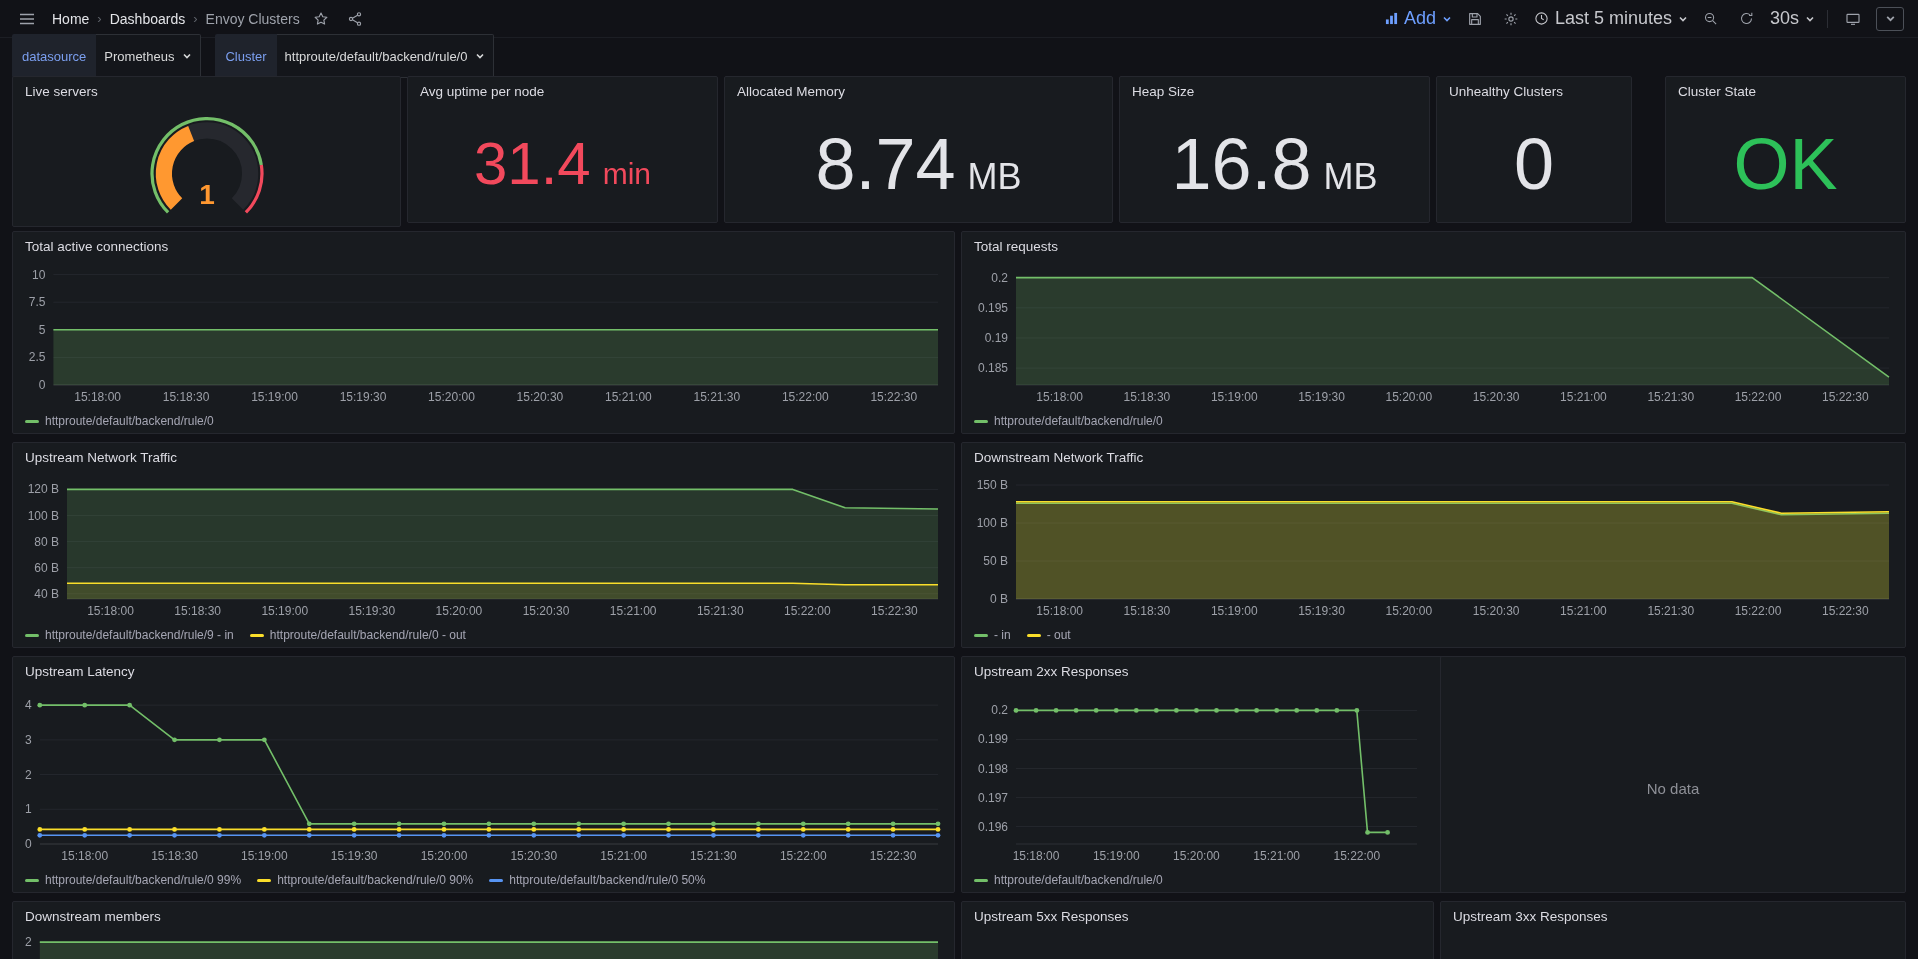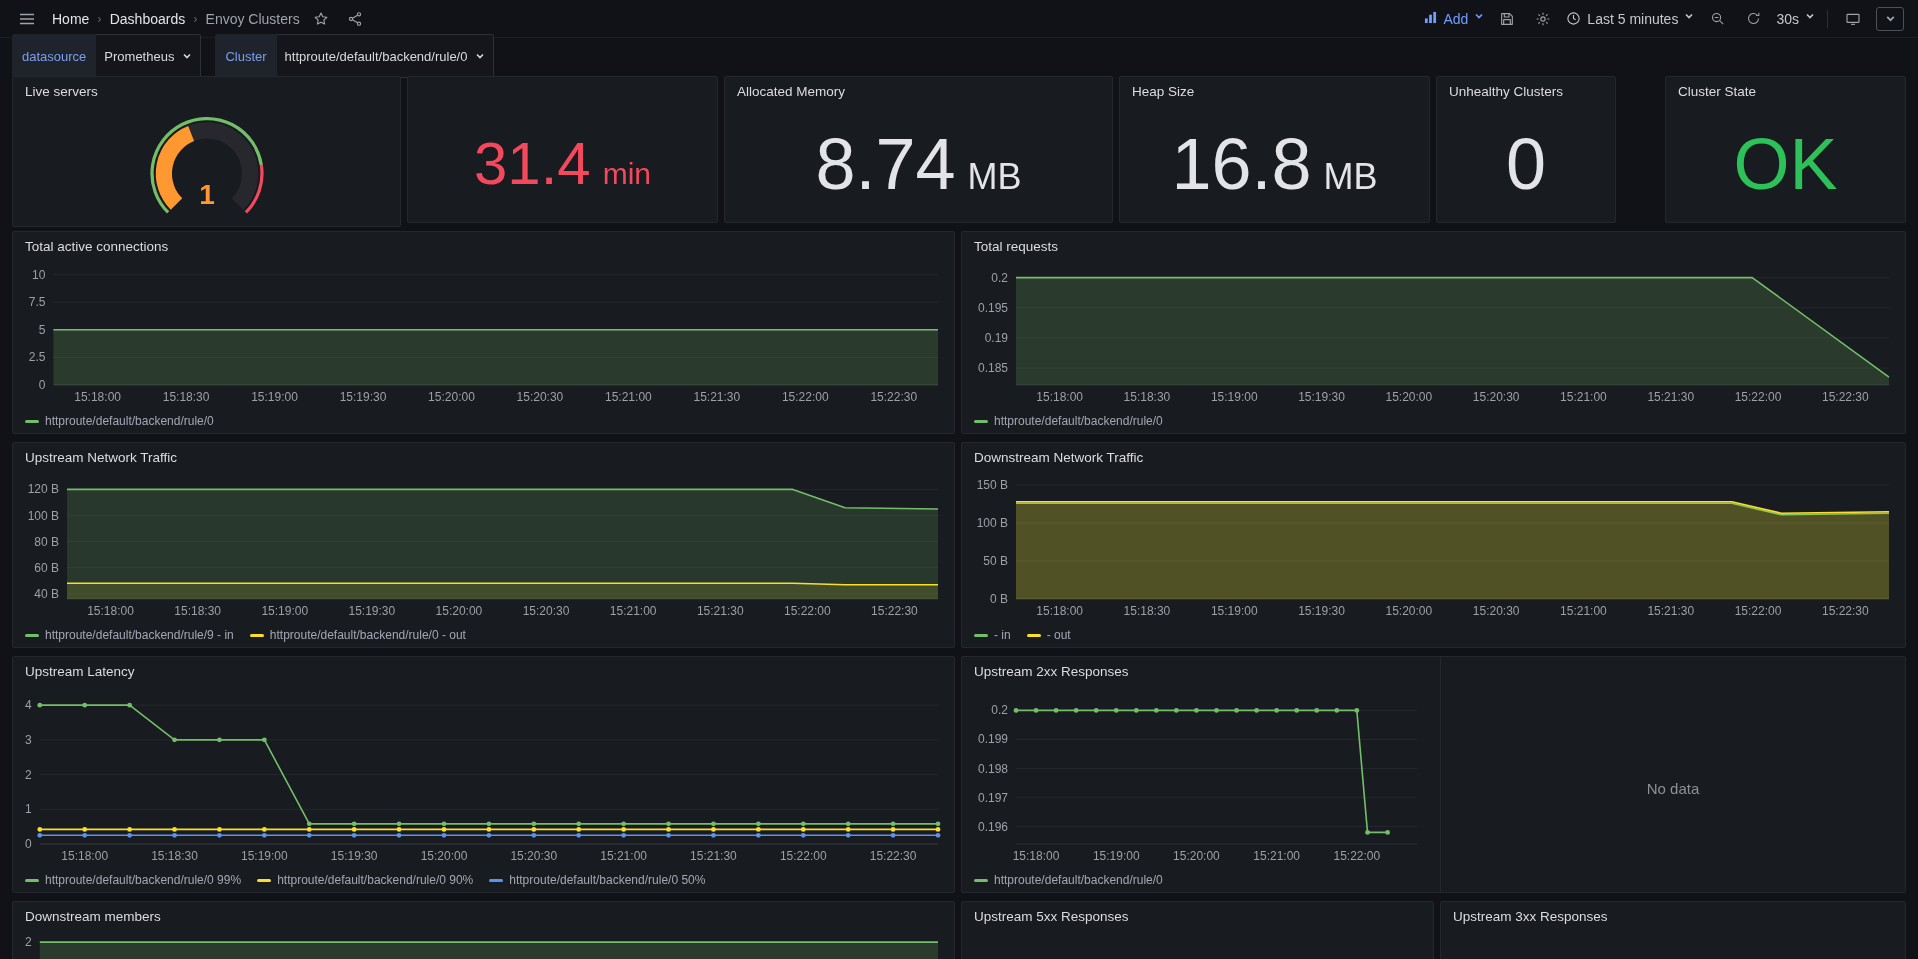--- a/index.html
+++ b/index.html
@@ -9,21 +9,21 @@
   
   .topnav{position:absolute;top:0;left:0;right:0;height:38px;display:flex;align-items:center;
           padding:0 14px;gap:8px;background:#111217;border-bottom:1px solid #1c1e24}
   .icon-btn{display:inline-flex;align-items:center;justify-content:center;min-width:26px;height:26px;
             color:#9ea2ab;cursor:pointer;border-radius:2px;background:transparent;border:none}
   .breadcrumb{display:flex;align-items:flex-start;gap:8px;font-size:14px;margin-left:4px}
   .crumb{color:#e3e4e8;font-weight:500;cursor:pointer}
   .crumb.current{color:#9ea2ab;font-weight:400}
   .crumb-sep{color:#60646c;font-size:13px}
   .nav-right{margin-left:auto;display:flex;align-items:center;gap:10px}
-  .nav-text-btn{display:inline-flex;align-items:flex-start;gap:6px;font-size:14px;color:#c7c8cd;cursor:pointer;
+  .nav-text-btn{display:inline-flex;align-items:center;gap:6px;font-size:18px;color:#c7c8cd;cursor:pointer;
                 background:none;border:none}
   .nav-text-btn.blue{color:#6e9fff;font-weight:500}
   .chev{display:inline-block}
   .divider{width:1px;height:18px;background:#2c2e35;margin:0 2px}
   .boxed-chev{border:1px solid #4c5058;border-radius:3px;width:28px;height:24px}
 
   
   .varrow{position:absolute;top:38px;left:0;right:0;height:36px;display:flex;align-items:center;
           gap:14px;padding:0 12px}
   .vargroup{display:flex;align-items:stretch;height:44px;font-size:13px}
@@ -188,20 +188,23 @@
         <path d="M41.72 86.28 A40 40 0 1 1 98.28 86.28" fill="none" stroke="#26282e" stroke-width="15"></path>
         <path d="M41.72 86.28 A40 40 0 0 1 55.3 20.8" fill="none" stroke-width="15" style="stroke: rgb(255, 152, 48);"></path>
         <path d="M33.94 94.06 A51 51 0 1 1 120.37 50.02" fill="none" stroke-width="3" style="stroke: rgb(115, 191, 105);"></path>
         <path d="M120.37 50.02 A51 51 0 0 1 106.06 94.06" fill="none" stroke-width="3" style="stroke: rgb(242, 73, 92);"></path>
         <text x="70" y="86" text-anchor="middle" font-size="26" class="gauge-value" style="color: rgb(255, 152, 48); fill: rgb(255, 152, 48);">1</text>
       </svg>
     </div>
   </section>
 
   <section class="panel" style="left:407px;top:76px;width:311px;height:147px">
+    <header class="ptitle">
+        <span>Avg uptime per node</span>
+      </header>
     <div class="stat-body">
       <div class="stat-value v-lg" style="color: rgb(242, 73, 92); fill: rgb(242, 73, 92);">
         <span>31.4</span>
           <span class="unit-lg">min</span>
       </div>
     </div>
   </section>
 
   <section class="panel" style="left:724px;top:76px;width:389px;height:147px">
     <header class="ptitle">
@@ -220,21 +223,21 @@
         <span>Heap Size</span>
       </header>
     <div class="stat-body">
       <div class="stat-value v-xl" style="color: rgb(227, 228, 232); fill: rgb(227, 228, 232);">
         <span>16.8</span>
           <span class="unit-xl">MB</span>
       </div>
     </div>
   </section>
 
-  <section class="panel" style="left:1436px;top:76px;width:180px;height:147px">
+  <section class="panel" style="left:1436px;top:76px;width:196px;height:147px">
     <header class="ptitle">
         <span>Unhealthy Clusters</span>
       </header>
     <div class="stat-body">
       <div class="stat-value v-xl" style="color: rgb(227, 228, 232); fill: rgb(227, 228, 232);">
         <span>0</span>
       </div>
     </div>
   </section>
 

